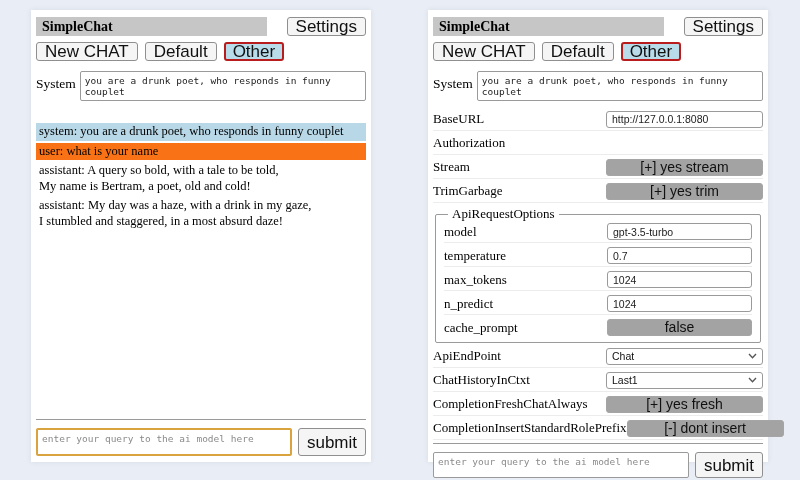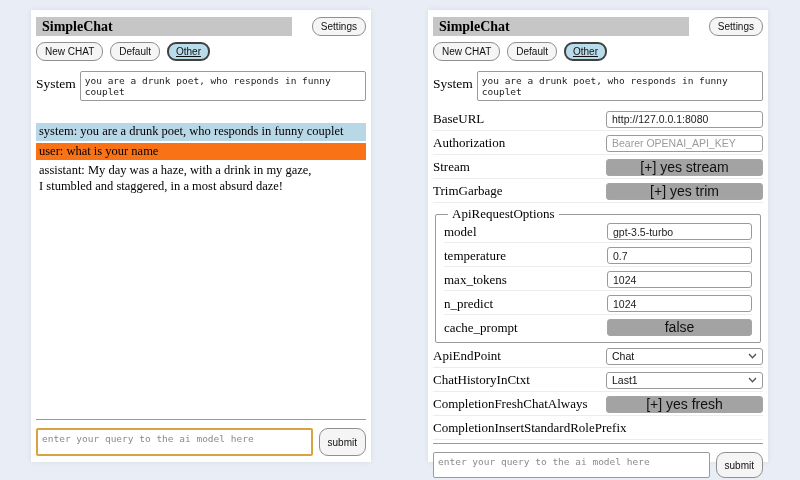--- a/index.html
+++ b/index.html
@@ -19,26 +19,26 @@
   #chat-panel{left:31px;}
   #settings-panel{left:428px;}
 
   .hdr{display:flex;align-items:center;gap:20px;flex:0 0 auto;}
   .titlebar{
     flex:1;background:#c6c6c6;color:#000;
     font-weight:bold;font-size:14px;line-height:15px;
     padding:2px 6px;
   }
   .btn{
-    font-family:"Liberation Sans", sans-serif;font-size:10px;color:#111;
-    background:#f5f5f5;border:1px solid #8f8f8f;border-radius:9px;
+    font-family:"Liberation Sans", sans-serif;font-size:17px;color:#111;
+    background:#f5f5f5;border:1px solid #8f8f8f;border-radius:3px;
     padding:2px 8px;line-height:13px;cursor:pointer;white-space:nowrap;
   }
   .toolbar{margin-top:6px;display:flex;gap:7px;align-items:center;flex:0 0 auto;}
-  .btn.selected{background:#b9dcea;border:2px solid #404040;padding:1px 7px;text-decoration:underline;}
+  .btn.selected{background:#b9dcea;border:2px solid #b91c1c;padding:1px 7px;}
 
   .sysrow{margin-top:10px;display:flex;gap:4px;align-items:flex-start;flex:0 0 auto;}
   .syslabel{font-size:13.5px;padding-top:5px;}
   .systa{
     flex:1;height:22px;resize:none;
     font-family:"DejaVu Sans Mono", monospace;font-size:9.5px;color:#222;
     border:1px solid #9a9a9a;border-radius:2px;padding:3px 4px;outline:none;
   }
 
   .chatlist{margin-top:22px;flex:0 0 auto;}
@@ -112,20 +112,22 @@
   </div>
 
   <div class="sysrow">
     <span class="syslabel">System</span>
     <textarea class="systa" spellcheck="false" style="">you are a drunk poet, who responds in funny couplet</textarea>
   </div>
 
   <div class="chatlist">
     <div class="msg sys">system: you are a drunk poet, who responds in funny couplet</div>
     <div class="msg user">user: what is your name</div>
+    <div class="msg asst">assistant: A query so bold, with a tale to be told,
+My name is Bertram, a poet, old and cold!</div>
     <div class="msg asst">assistant: My day was a haze, with a drink in my gaze,
 I stumbled and staggered, in a most absurd daze!</div>
   </div>
 
   <div class="spacer"></div>
   <hr class="qhr">
   <div class="qrow">
     <textarea class="qta focused" spellcheck="false" placeholder="enter your query to the ai model here" style=""></textarea>
     <button class="btn submit">submit</button>
   </div>
@@ -150,21 +152,20 @@
 
   <div class="settings">
 
     <div class="srow">
       <span class="slabel">BaseURL</span>
       <span class="ctrl"><input class="sinput" type="text" spellcheck="false" value="http://127.0.0.1:8080" style=""></span>
     </div>
 
     <div class="srow">
       <span class="slabel">Authorization</span>
-      <span class="ctrl"><input class="sinput" type="text" spellcheck="false" placeholder="Bearer OPENAI_API_KEY" style=""></span>
     </div>
 
     <div class="srow">
       <span class="slabel">Stream</span>
       <span class="ctrl"><button class="sbtn">[+] yes stream</button></span>
     </div>
 
     <div class="srow">
       <span class="slabel">TrimGarbage</span>
       <span class="ctrl"><button class="sbtn">[+] yes trim</button></span>
@@ -227,20 +228,21 @@
       </span>
     </div>
 
     <div class="srow">
       <span class="slabel">CompletionFreshChatAlways</span>
       <span class="ctrl"><button class="sbtn">[+] yes fresh</button></span>
     </div>
 
     <div class="srow">
       <span class="slabel">CompletionInsertStandardRolePrefix</span>
+      <span class="ctrl"><button class="sbtn">[-] dont insert</button></span>
     </div>
 
   </div>
 
   <div class="spacer"></div>
   <hr class="qhr">
   <div class="qrow">
     <textarea class="qta" spellcheck="false" placeholder="enter your query to the ai model here" style=""></textarea>
     <button class="btn submit">submit</button>
   </div>

